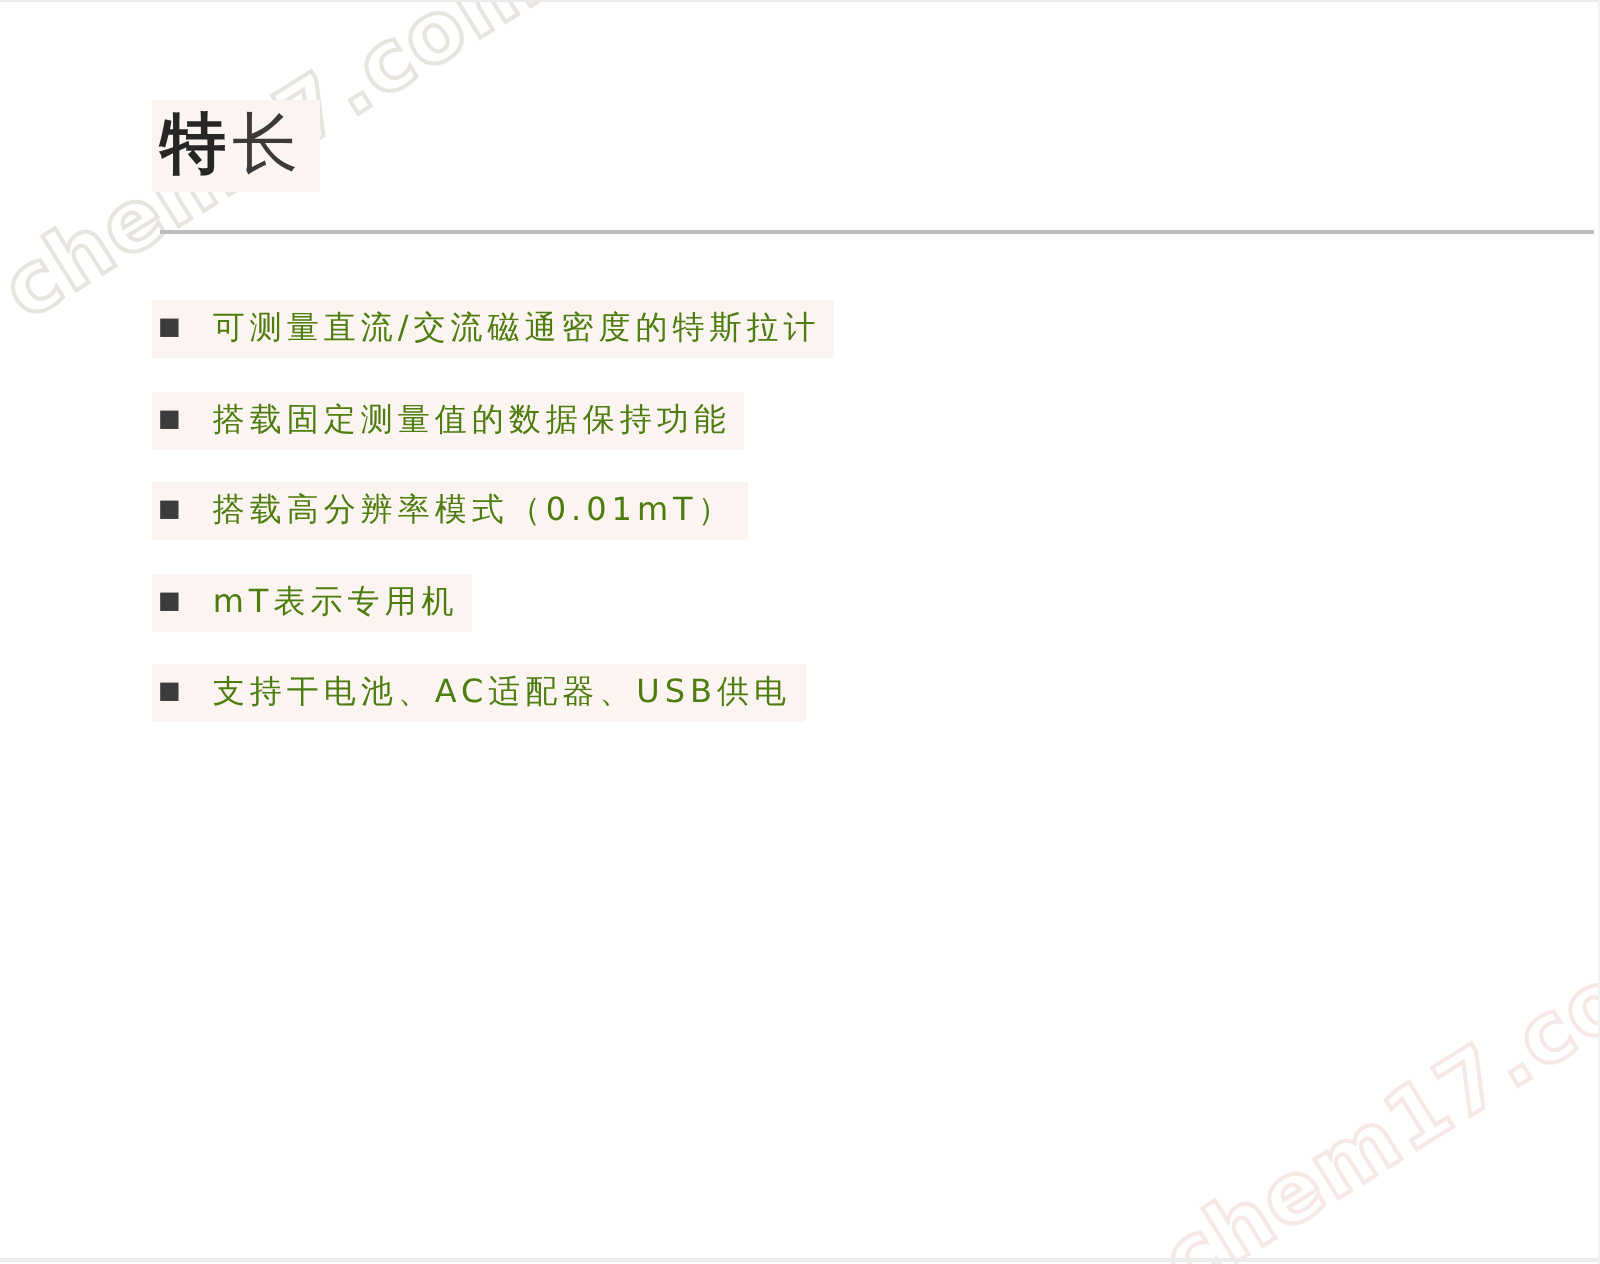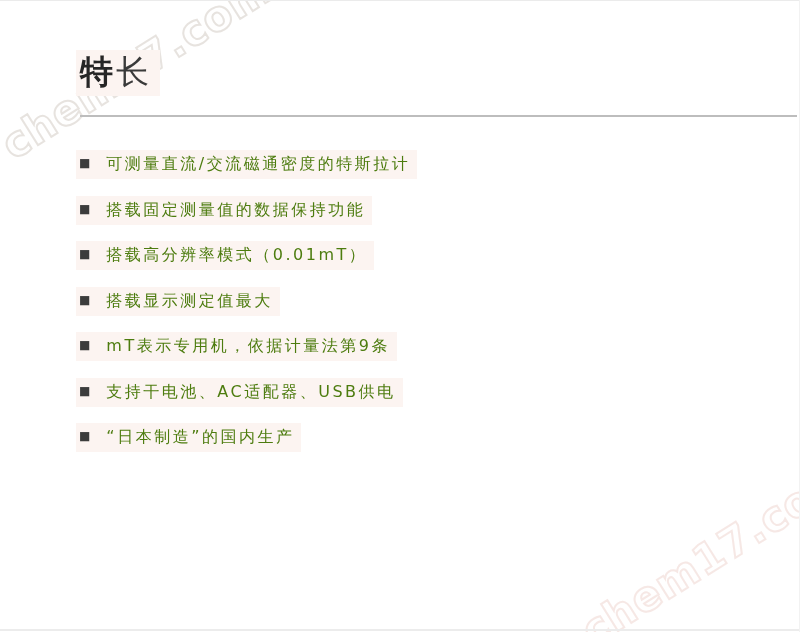--- a/index.html
+++ b/index.html
@@ -120,25 +120,23 @@
   <ul class="features">
   <li class="feature-item"><span class="hl"><span class="bullet">■</span><span class="ftext">可测量直流/交流磁通密度的特斯拉计</span></span></li>
 
 
   <li class="feature-item"><span class="hl"><span class="bullet">■</span><span class="ftext">搭载固定测量值的数据保持功能</span></span></li>
 
 
   <li class="feature-item"><span class="hl"><span class="bullet">■</span><span class="ftext">搭载高分辨率模式（0.01mT）</span></span></li>
 
 
-  <li class="feature-item"><span class="hl"><span class="bullet">■</span><span class="ftext">搭载显示测定值最大</span></span></li>
+  <li class="feature-item"><span class="hl"><span class="bullet">■</span><span class="ftext">mT表示专用机</span></span></li>
 
-  <li class="feature-item"><span class="hl"><span class="bullet">■</span><span class="ftext">mT表示专用机，依据计量法第9条</span></span></li>
 
   <li class="feature-item"><span class="hl"><span class="bullet">■</span><span class="ftext">支持干电池、AC适配器、USB供电</span></span></li>
 
-  <li class="feature-item"><span class="hl"><span class="bullet">■</span><span class="ftext">“日本制造”的国内生产</span></span></li>
 </ul>
 
   <div class="edge edge-top"></div>
   <div class="edge edge-bottom"></div>
   <div class="edge-right"></div>
 </div>
 
 </body></html>

